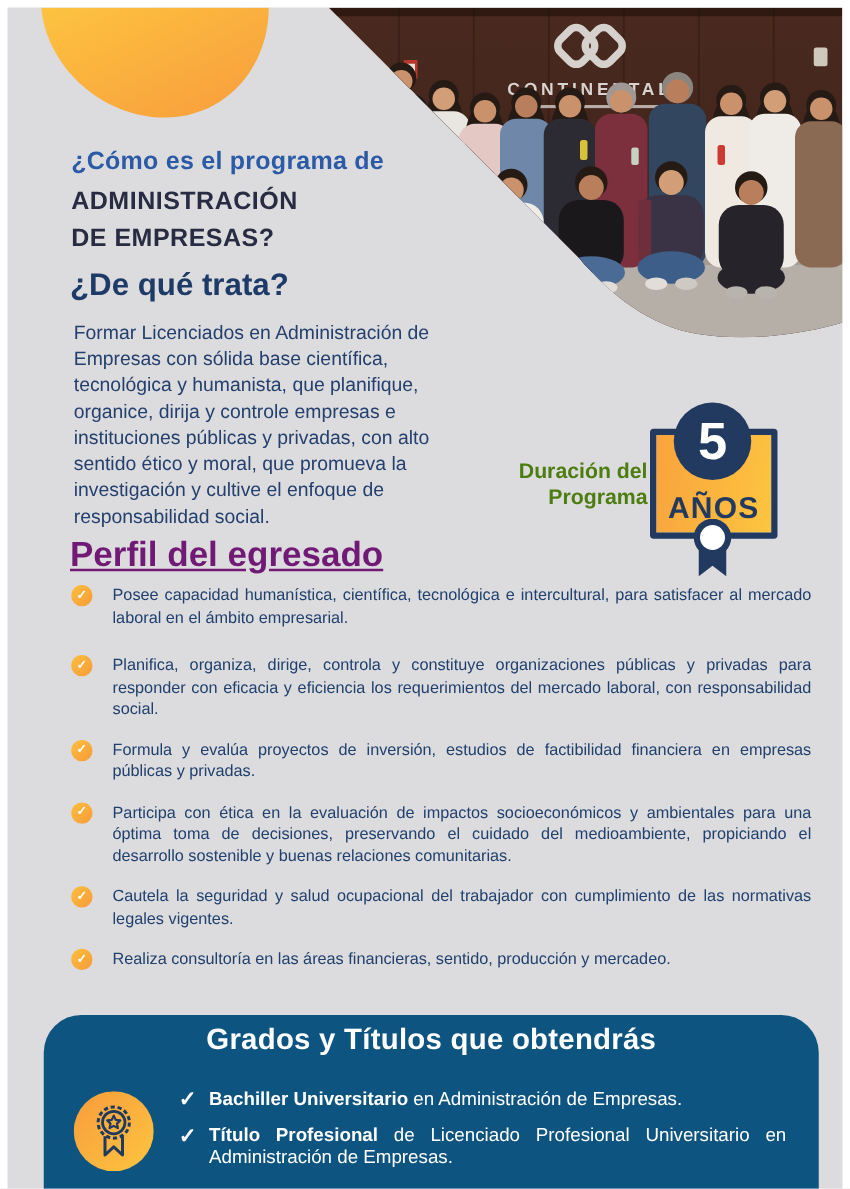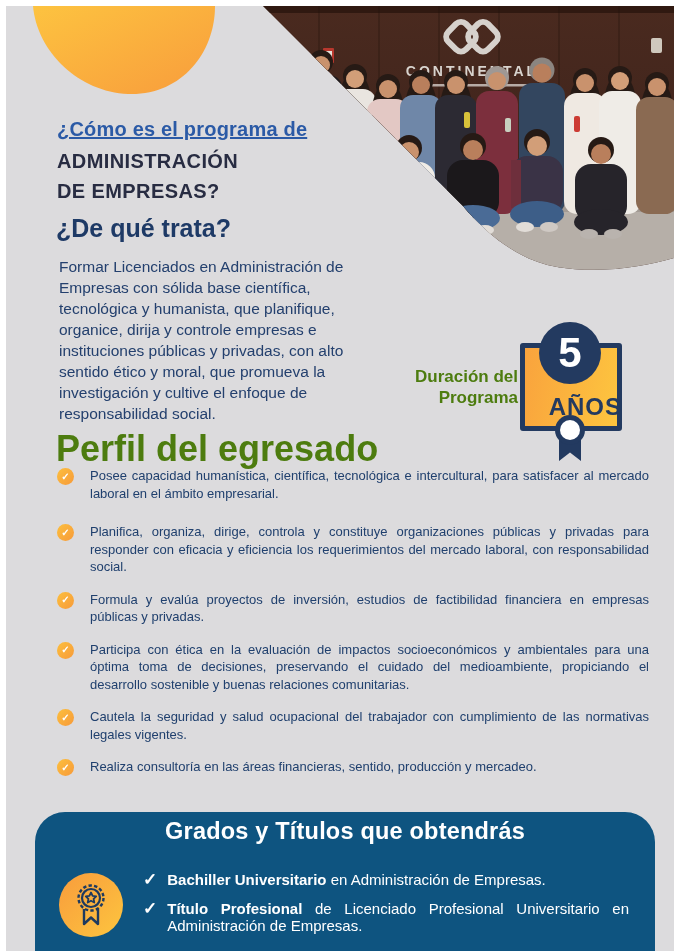--- a/index.html
+++ b/index.html
@@ -7,41 +7,41 @@
        font-family:"Liberation Sans", sans-serif;}
   .page{position:absolute;left:6px;top:6px;right:6px;bottom:0;background:#dcdbdd;overflow:hidden;}
 
   
   .blob{position:absolute;left:18px;top:0;}
 
   
   .photo{position:absolute;top:0;right:0;}
 
   
-  .kicker{position:absolute;left:51px;top:112px;font-size:20px;color:#2b5aa6;font-weight:600;letter-spacing:.2px;text-decoration:underline;}
+  .kicker{position:absolute;left:51px;top:112px;font-size:20px;color:#2b5aa6;font-weight:600;letter-spacing:.2px;}
   .title{position:absolute;left:51px;top:140px;font-size:20px;line-height:30px;font-weight:bold;color:#282c42;letter-spacing:.4px;}
 
   .about-heading{position:absolute;left:50px;top:208px;font-size:25px;font-weight:bold;color:#1e3a66;}
   .about-body{position:absolute;left:53px;top:250px;width:314px;font-size:15.5px;line-height:21px;color:#24406e;}
 
   
   .duration-label{position:absolute;left:385px;top:360px;width:127px;text-align:right;
                   font-size:17px;line-height:21px;font-weight:bold;color:#4d7c0f;}
   .badge{position:absolute;left:508px;top:305px;width:120px;height:160px;}
   .badge-square{position:absolute;left:6px;top:32px;width:92px;height:78px;border:5px solid #233a60;border-radius:3px;
                 background:linear-gradient(100deg,#f9a33d,#fdc53f);}
   .badge-circle{position:absolute;left:25px;top:11px;width:62px;height:62px;border-radius:50%;background:#233a60;
                 display:flex;align-items:center;justify-content:center;}
   .badge-circle span{color:#ffffff;font-size:42px;font-weight:bold;line-height:1;}
-  .badge-unit{position:absolute;left:6px;top:82px;width:102px;text-align:right;
+  .badge-unit{position:absolute;left:6px;top:82px;width:102px;text-align:center;
               font-size:24px;font-weight:bold;color:#233a60;letter-spacing:1px;}
   .badge-ribbon{position:absolute;left:36px;top:104px;}
 
   
-  .profile-heading{position:absolute;left:50px;top:422px;font-size:36px;font-weight:bold;color:#4d7c0f;}
+  .profile-heading{position:absolute;left:50px;top:422px;font-size:28px;font-weight:bold;color:#701a75;text-decoration:underline;}
   .profile-list{position:absolute;left:51px;top:461px;width:592px;}
   .p-item{display:flex;gap:16px;margin-bottom:15px;}
   .p-item:first-child{margin-bottom:21px;}
   .check-circle{flex:0 0 17px;width:17px;height:17px;border-radius:50%;margin-top:1px;
                 background:linear-gradient(135deg,#fcbf3e,#f79a39);
                 display:flex;align-items:center;justify-content:center;}
   .check-circle span{color:#fff;font-size:10px;font-weight:bold;line-height:1;}
   .p-text{font-size:13px;line-height:17.5px;color:#20406e;text-align:justify;}
 
   

